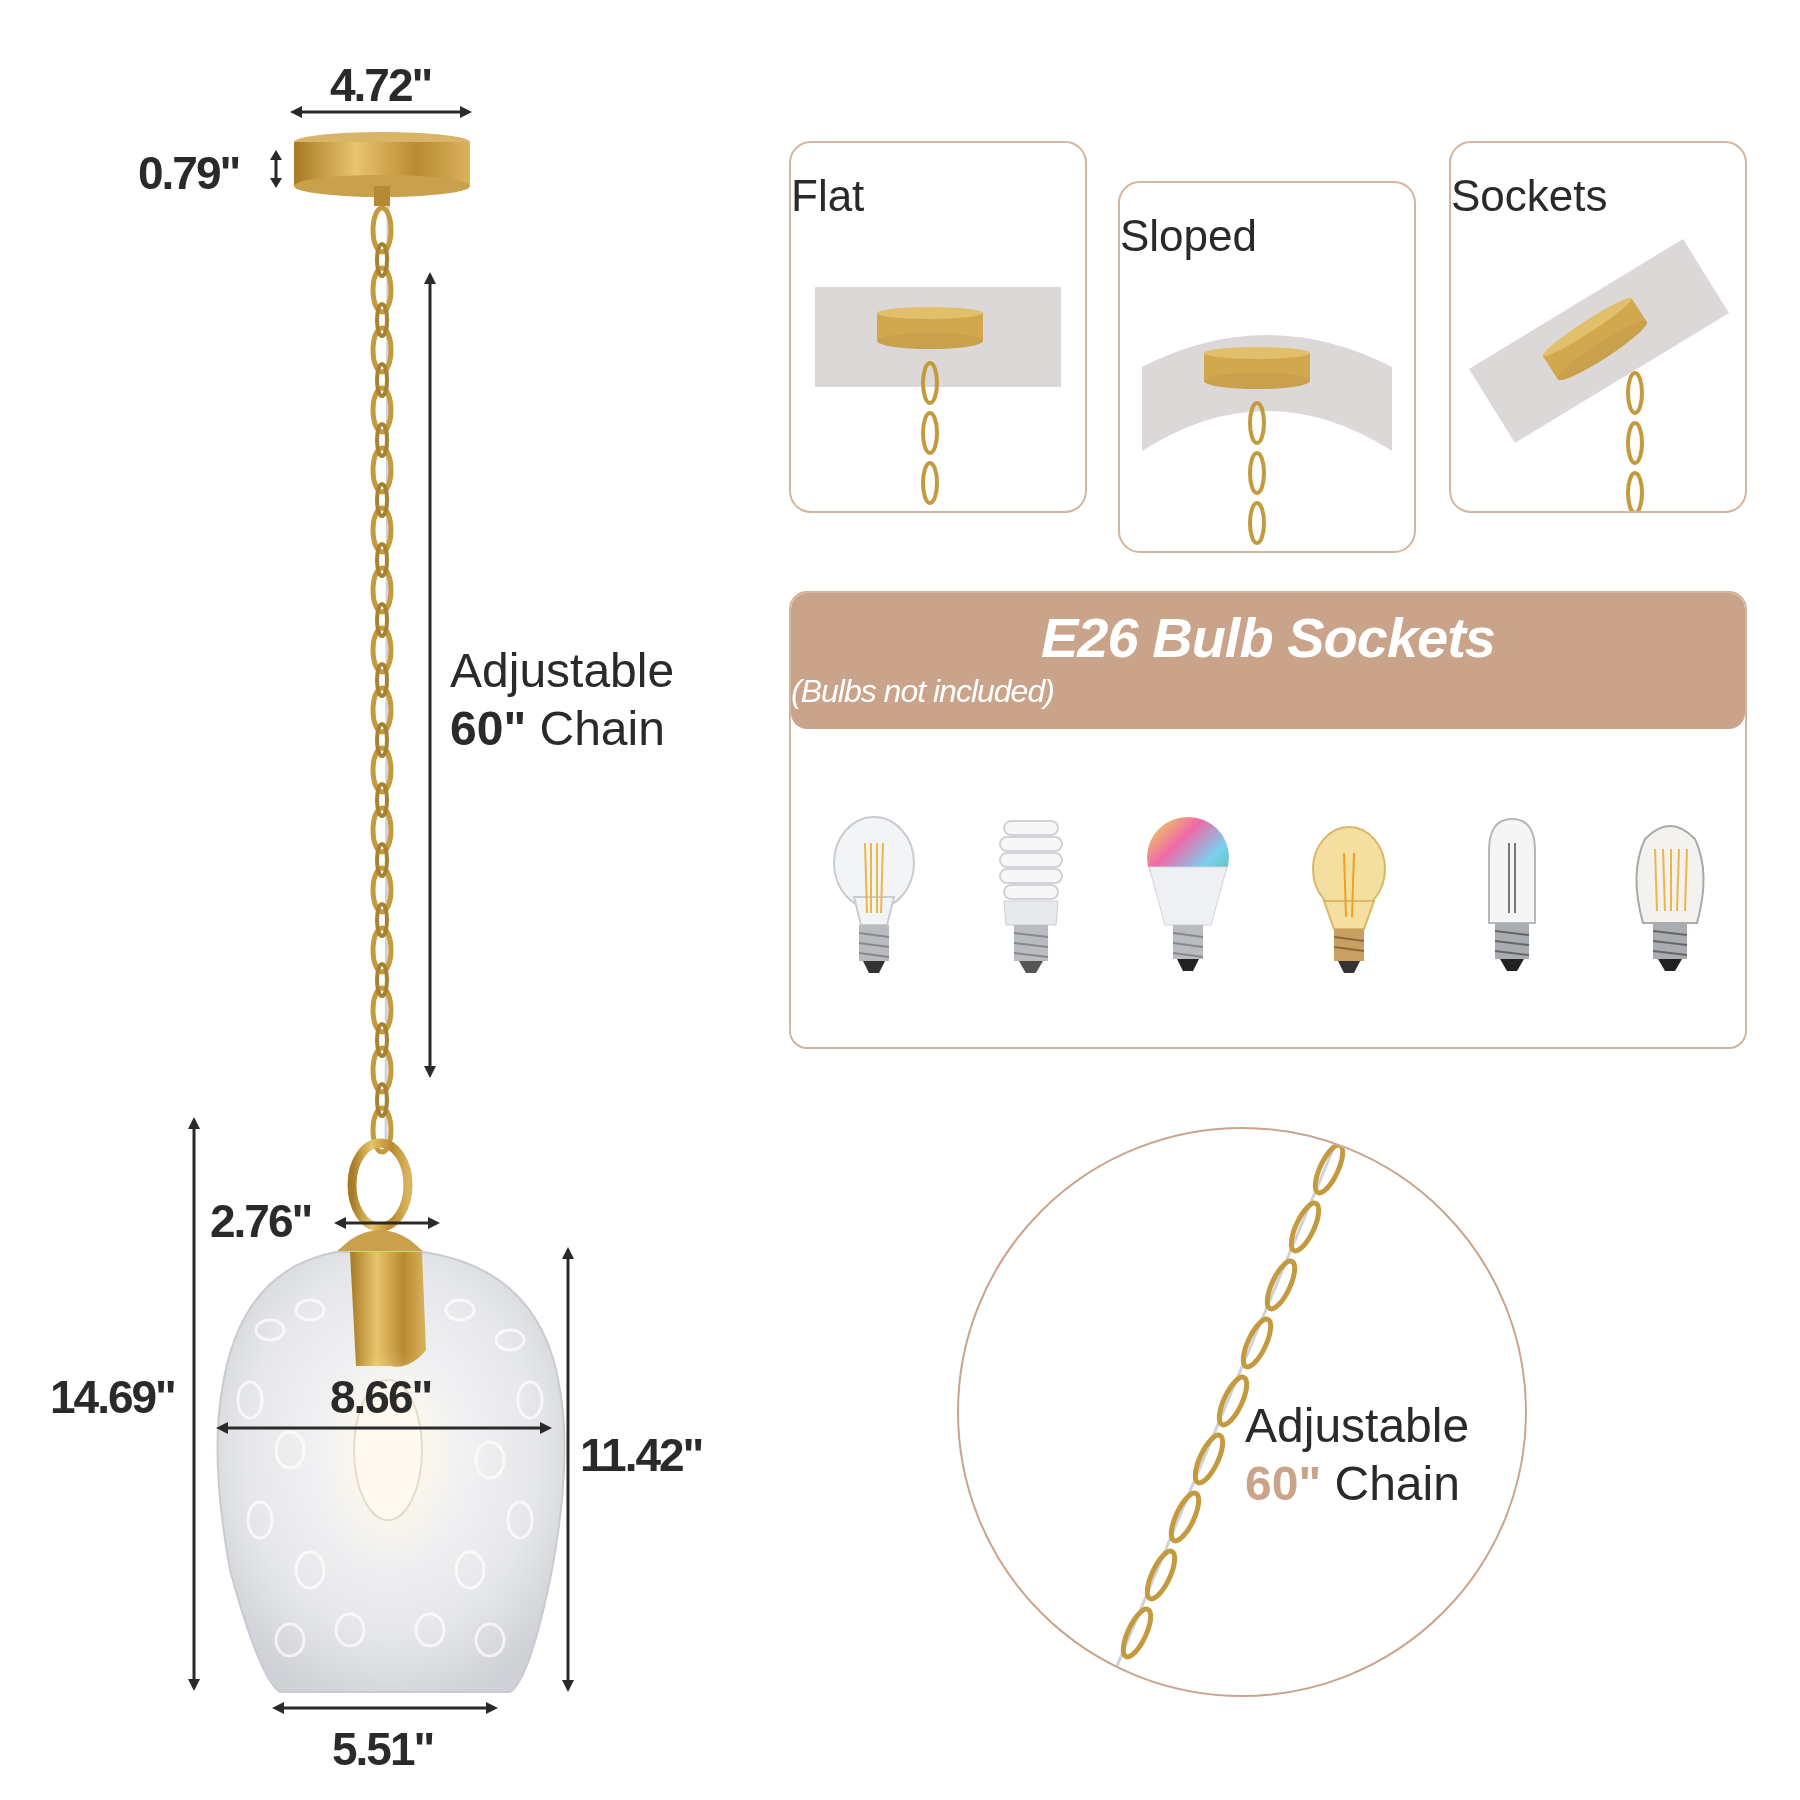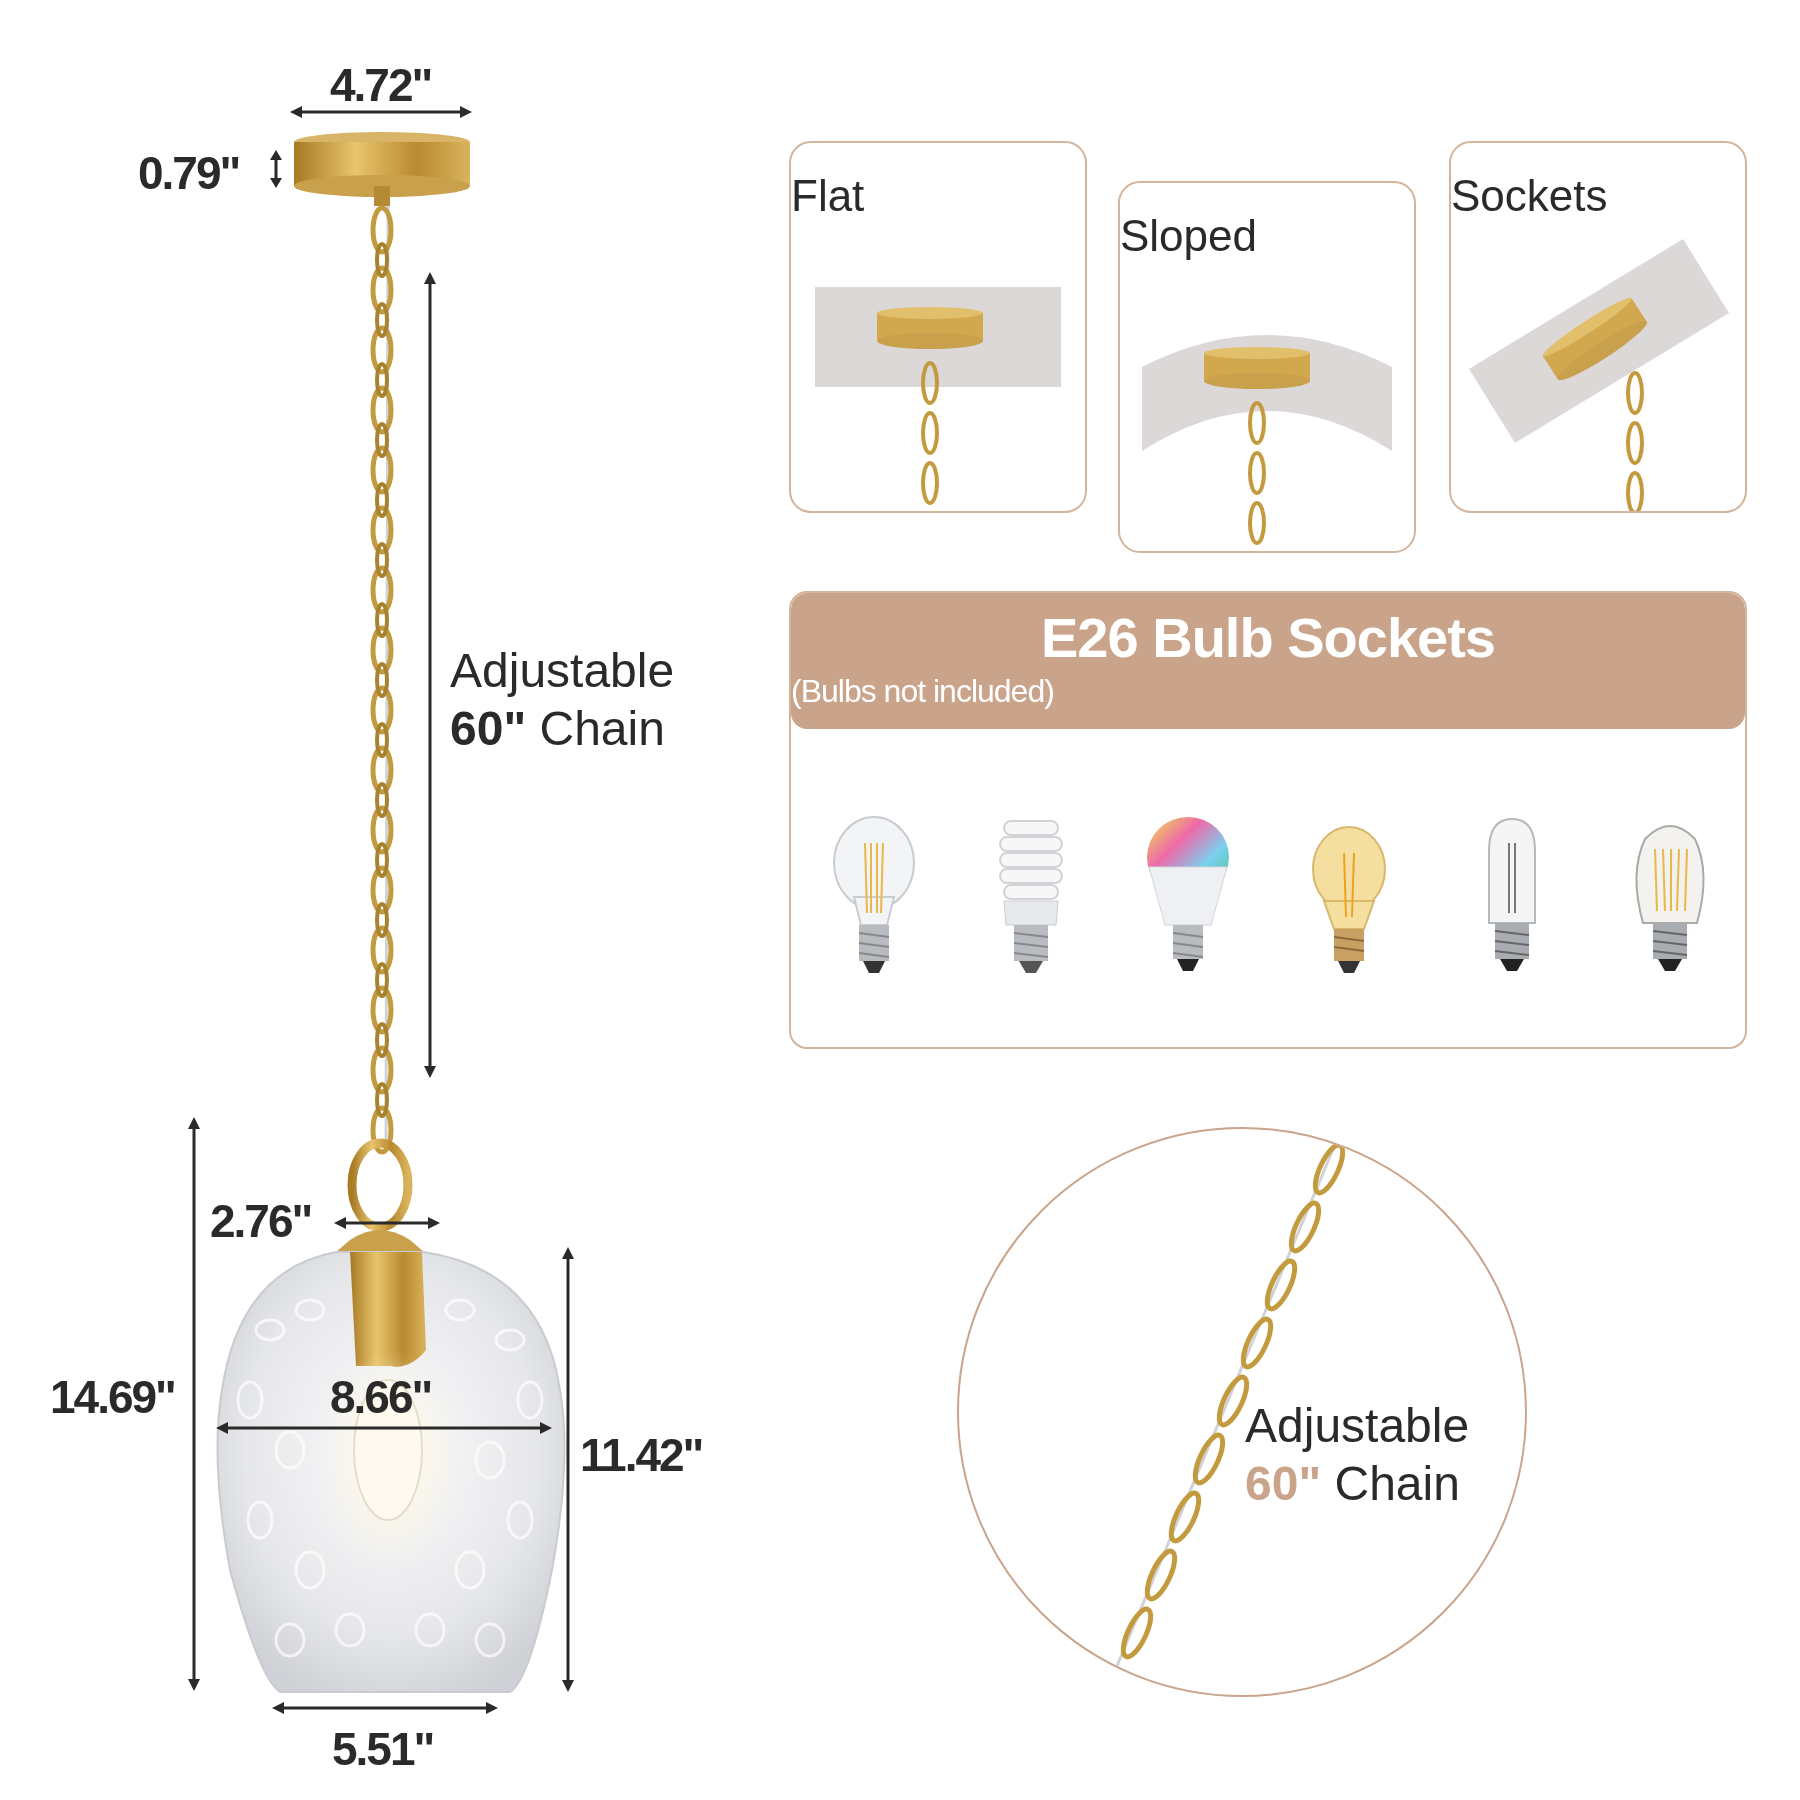--- a/index.html
+++ b/index.html
@@ -3,21 +3,21 @@
 <meta charset="utf-8">
 <style>
   html, body { margin:0; padding:0; background:#ffffff; }
   body { width:1800px; height:1800px; position:relative; overflow:hidden; font-family:"Liberation Sans", sans-serif; color:#2b2b2b; }
   .abs { position:absolute; }
   .dim { font-family:"Liberation Sans", sans-serif; font-weight:700; font-size:46px; color:#2a2a2a; letter-spacing:-2px; white-space:nowrap; }
   .label-lg { font-family:"Liberation Sans", sans-serif; font-size:48px; color:#2a2a2a; line-height:58px; white-space:nowrap; }
   .label-lg b { font-weight:700; }
   .mount-box { position:absolute; top:141px; width:294px; height:368px; border:2px solid #d4b49b; border-radius:22px; background:#fff; overflow:hidden; }
   .mount-title { position:absolute; top:28px; left:0; width:100%; font-size:44px; color:#2a2a2a; }
-  .bulb-panel { position:absolute; left:789px; top:591px; width:954px; height:454px; border:2px solid #d4b49b; border-radius:18px; overflow:hidden; background:#fff; }
+  .bulb-panel { position:absolute; left:789px; top:591px; width:954px; height:454px; border:2px solid #d4b49b; border-radius:18px; overflow:hidden; background:#fff;font-style:italic; }
   .bulb-head { position:absolute; left:0; top:0; width:100%; height:136px; background:#c9a48a; border-radius:16px; }
   .bulb-title { position:absolute; top:12px; width:100%; text-align:center; font-size:56px; font-weight:700; color:#fff; letter-spacing:-1px; }
   .bulb-sub { position:absolute; top:80px; width:100%; text-align:left; font-size:32px; color:#fff; letter-spacing:-1px; }
   .bulb { position:absolute; top:220px; width:90px; height:170px; }
   .circle { position:absolute; left:957px; top:1127px; width:566px; height:566px; border:2px solid #c9a48a; border-radius:50%; overflow:hidden; }
 </style>
 </head>
 <body>
 
 <div class="abs" style="left:0;top:0;width:760px;height:1800px;">

